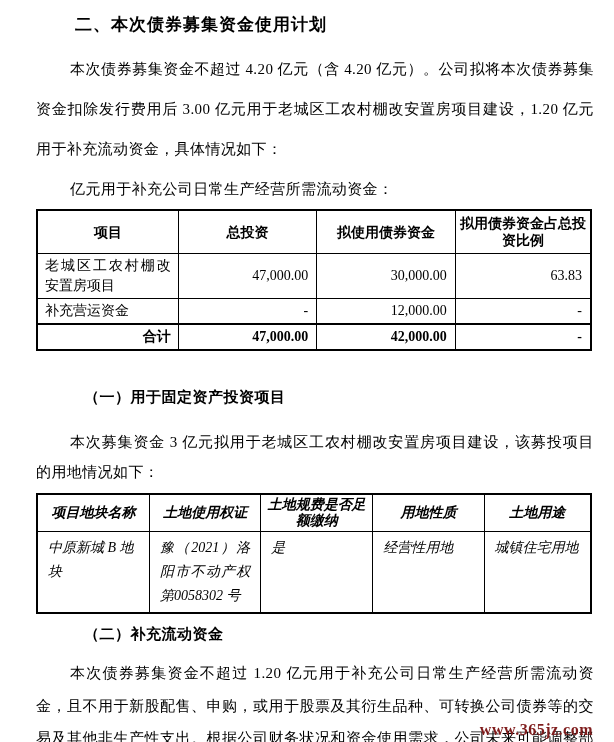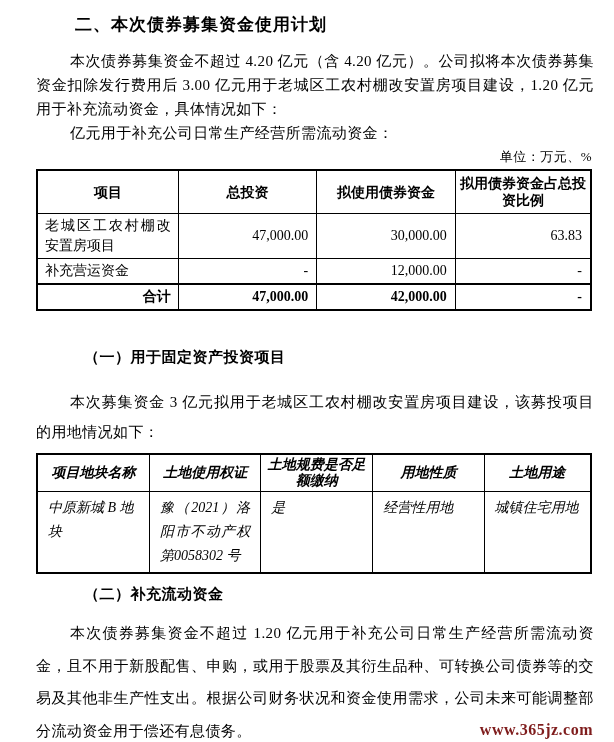--- a/index.html
+++ b/index.html
@@ -18,21 +18,21 @@
     font-size: 17px;
     font-weight: bold;
     margin: 2px 0 0 0;
     padding-left: 39px;
     line-height: 25px;
     letter-spacing: 1px;
   }
 
   .para {
     font-size: 15px;
-    line-height: 24px;
+    line-height: 40px;
     text-align: justify;
     text-indent: 34px;
     margin: 0;
     letter-spacing: 0.4px;
   }
   .p1 { margin-top: 12px; }
   .p2 { margin-top: 0; }
 
   .unit-note {
     font-size: 13px;
@@ -110,21 +110,20 @@
 </head>
 <body>
 
 <div class="doc">
 
   <h1 class="title">二、本次债券募集资金使用计划</h1>
 
   <p class="para p1">本次债券募集资金不超过 4.20 亿元（含 4.20 亿元）。公司拟将本次债券募集资金扣除发行费用后 3.00 亿元用于老城区工农村棚改安置房项目建设，1.20 亿元用于补充流动资金，具体情况如下：</p>
   <p class="para p2">亿元用于补充公司日常生产经营所需流动资金：</p>
 
-  <div class="unit-note">单位：万元、%</div>
 
   <table class="t1 tbl">
     <colgroup>
       <col style="width:25.5%">
         <col style="width:25%">
         <col style="width:25%">
         <col style="width:24.5%">
     </colgroup>
     <thead>
       <tr>

